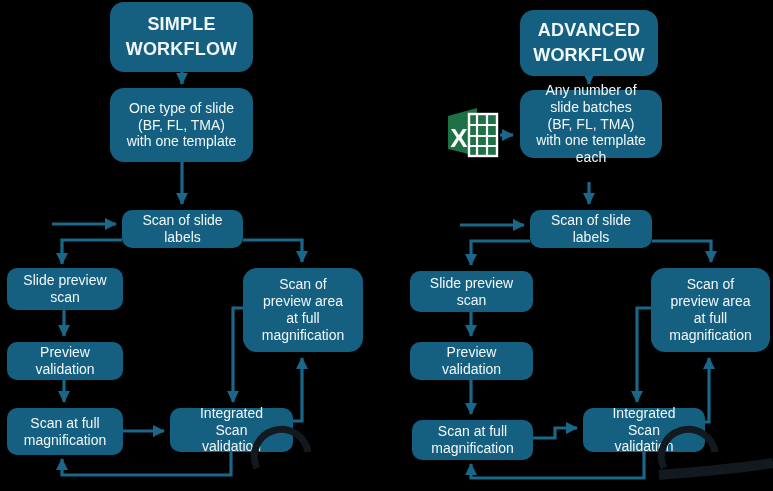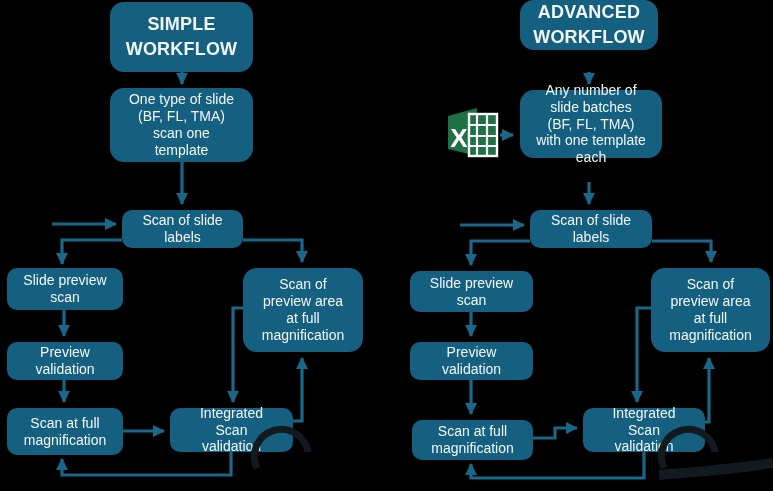--- a/index.html
+++ b/index.html
@@ -78,29 +78,29 @@
       <path class="wire" marker-end="url(#ah)" d="M471,312 V336"></path>
       <path class="wire" marker-end="url(#ah)" d="M471,380 V414"></path>
       <path class="wire" marker-end="url(#ah)" d="M533,438 H555 V428 H577"></path>
       <path class="wire" marker-end="url(#ah)" d="M651,308 H637 V402"></path>
       <path class="wire" marker-end="url(#ah)" d="M705,422 H709 V358"></path>
       <path class="wire" marker-end="url(#ah)" d="M644,452 V478 H471 V464"></path>
     </g>
   </svg>
 
   <div class="node title-node" style="left:110px;top:2px;width:143px;height:70px">SIMPLE WORKFLOW</div>
-  <div class="node big" style="left:110px;top:88px;width:143px;height:74px">One type of slide (BF, FL, TMA) scan one template</div>
+  <div class="node big" style="left:110px;top:88px;width:143px;height:74px">One type of slide (BF, FL, TMA) with one template</div>
   <div class="node" style="left:122px;top:210px;width:121px;height:38px">Scan of slide labels</div>
   <div class="node" style="left:7px;top:268px;width:116px;height:42px">Slide preview scan</div>
   <div class="node" style="left:7px;top:342px;width:116px;height:38px">Preview validation</div>
   <div class="node" style="left:7px;top:408px;width:116px;height:47px">Scan at full magnification</div>
   <div class="node" style="left:170px;top:408px;width:123px;height:44px">Integrated Scan validation</div>
   <div class="node big" style="left:243px;top:268px;width:120px;height:84px">Scan of preview area at full magnification</div>
 
-  <div class="node title-node" style="left:520px;top:0;width:138px;height:50px">ADVANCED WORKFLOW</div>
+  <div class="node title-node" style="left:520px;top:10px;width:138px;height:66px">ADVANCED WORKFLOW</div>
   <div class="node big" style="left:520px;top:90px;width:142px;height:68px">Any number of slide batches (BF, FL, TMA) with one template each</div>
   <div class="node" style="left:530px;top:210px;width:122px;height:38px">Scan of slide labels</div>
   <div class="node" style="left:410px;top:271px;width:123px;height:41px">Slide preview scan</div>
   <div class="node" style="left:410px;top:342px;width:123px;height:38px">Preview validation</div>
   <div class="node" style="left:412px;top:420px;width:121px;height:40px">Scan at full magnification</div>
   <div class="node" style="left:583px;top:408px;width:122px;height:44px">Integrated Scan validation</div>
   <div class="node big" style="left:651px;top:268px;width:119px;height:84px">Scan of preview area at full magnification</div>
 
   <svg class="excel" viewBox="0 0 58 55">
     <polygon points="4,11 33,3 33,51 4,44" fill="var(--green)"></polygon>

